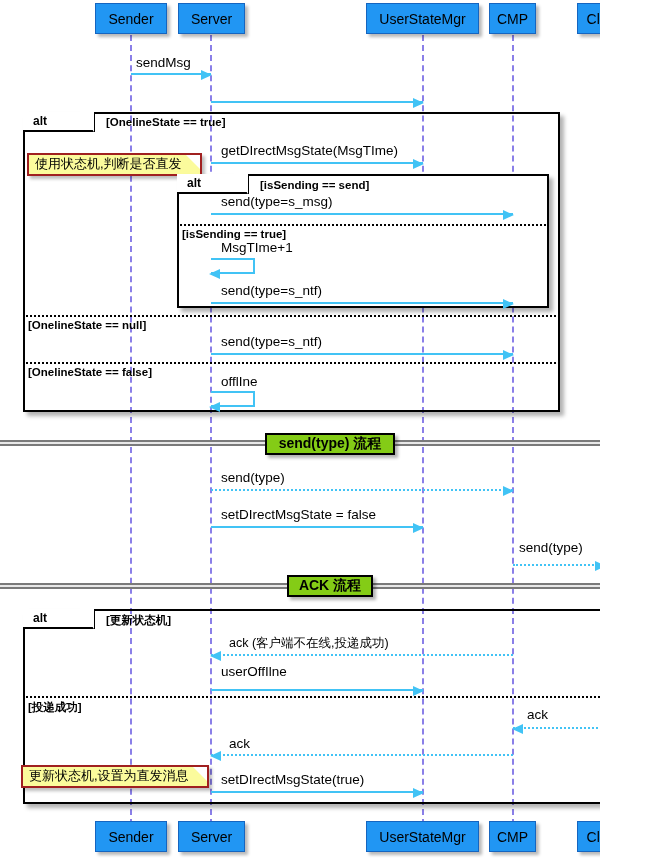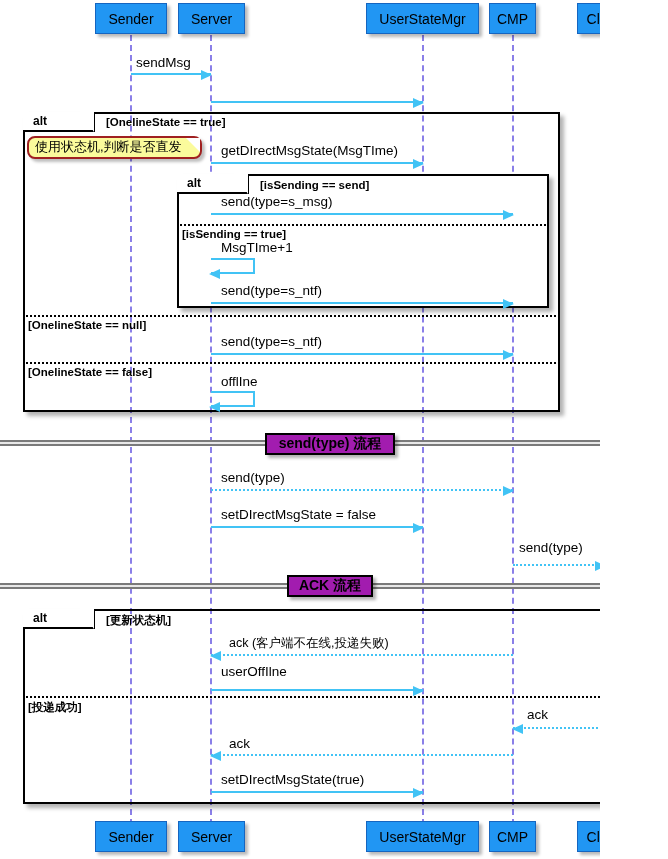--- a/index.html
+++ b/index.html
@@ -77,21 +77,21 @@
     z-index:-1;
   }
 
   
   .divider-lines{
     position:absolute;left:0;height:6px;box-sizing:border-box;
     border-top:2px solid #7a7a7a;border-bottom:2px solid #7a7a7a;
     background:#e8e8e8;
   }
   .divider-box{
-    position:absolute;background:#a21caf;border:2px solid #000;
+    position:absolute;background:#84cc16;border:2px solid #000;
     font-size:14px;font-weight:bold;color:#000;
     padding:2px 2px;box-sizing:border-box;white-space:nowrap;
     display:flex;align-items:center;justify-content:center;
     box-shadow:3px 3px 3px rgba(0,0,0,0.30);
   }
 </style>
 </head>
 <body>
 
 <div id="canvas">
@@ -125,21 +125,21 @@
 
   <div class="msg solid" style="left:211px;top:101px;width:212px;">
     <span class="arrowR"></span>
   </div>
 
   <div class="frag" style="left:23px;top:112px;width:537px;height:300px;"></div>
 
   <div class="frag-label" style="left:23px;top:112px;width:72px;">alt</div>
   <div class="frag-cond" style="left:106px;top:116px;">[OnelineState == true]</div>
 
-  <div class="note" style="left:27px;top:136px;border-radius:8px;">使用状态机,判断是否直发</div>
+  <div class="note" style="left:27px;top:153px;">使用状态机,判断是否直发</div>
 
   <div class="msg solid" style="left:211px;top:162px;width:212px;">
     <span class="arrowR"></span>
   </div>
   <div class="msg-label" style="left:221px;top:144px;">getDIrectMsgState(MsgTIme)</div>
 
   <div class="frag-bg" style="left:177px;top:174px;width:372px;height:134px;"></div>
   <div class="frag" style="left:177px;top:174px;width:372px;height:134px;"></div>
   <div class="frag-label" style="left:177px;top:174px;width:72px;">alt</div>
   <div class="frag-cond" style="left:260px;top:179px;">[isSending == send]</div>
@@ -204,40 +204,41 @@
     <span>ACK 流程</span>
   </div>
 
   <div class="frag" style="left:23px;top:609px;width:629px;height:195px;"></div>
   <div class="frag-label" style="left:23px;top:609px;width:72px;">alt</div>
   <div class="frag-cond" style="left:106px;top:613px;">[更新状态机]</div>
 
   <div class="msg dotted" style="left:211px;top:654px;width:302px;">
     <span class="arrowL"></span>
   </div>
-  <div class="msg-label" style="left:229px;top:637px;font-size:12.5px;">ack (客户端不在线,投递失败)</div>
+  <div class="msg-label" style="left:229px;top:637px;font-size:12.5px;">ack (客户端不在线,投递成功)</div>
 
   <div class="msg solid" style="left:211px;top:689px;width:212px;">
     <span class="arrowR"></span>
   </div>
   <div class="msg-label" style="left:221px;top:665px;">userOffIlne</div>
 
   <div class="frag-divider" style="left:23px;top:696px;width:629px;"></div>
   <div class="frag-cond" style="left:28px;top:700px;">[投递成功]</div>
 
   <div class="msg dotted" style="left:513px;top:727px;width:92px;">
     <span class="arrowL"></span>
   </div>
   <div class="msg-label" style="left:527px;top:708px;">ack</div>
 
   <div class="msg dotted" style="left:211px;top:754px;width:302px;">
     <span class="arrowL"></span>
   </div>
   <div class="msg-label" style="left:229px;top:737px;">ack</div>
 
+  <div class="note" style="left:21px;top:765px;">更新状态机,设置为直发消息</div>
 
   <div class="msg solid" style="left:211px;top:791px;width:212px;">
     <span class="arrowR"></span>
   </div>
   <div class="msg-label" style="left:221px;top:773px;text-align:right;">setDIrectMsgState(true)</div>
 
   <div class="participant" style="left:95px;top:821px;width:72px;height:31px;">
     <span>Sender</span>
   </div>
   <div class="participant" style="left:178px;top:821px;width:67px;height:31px;">

